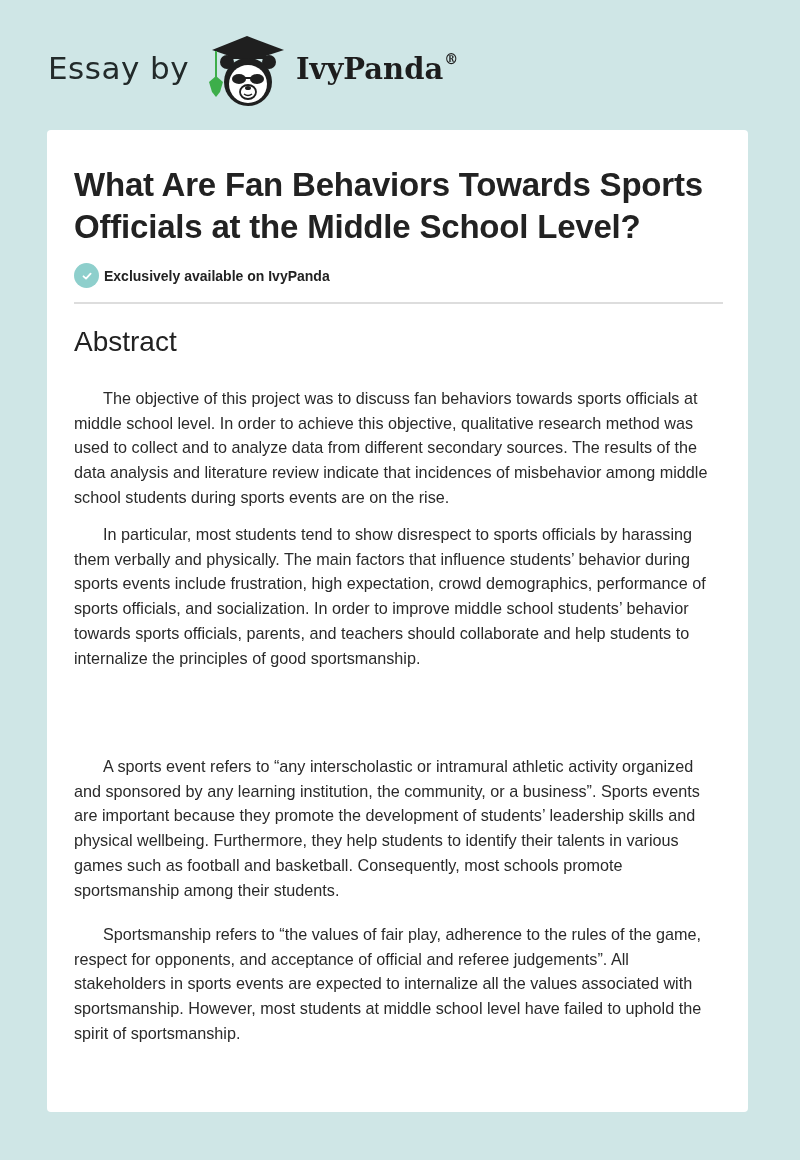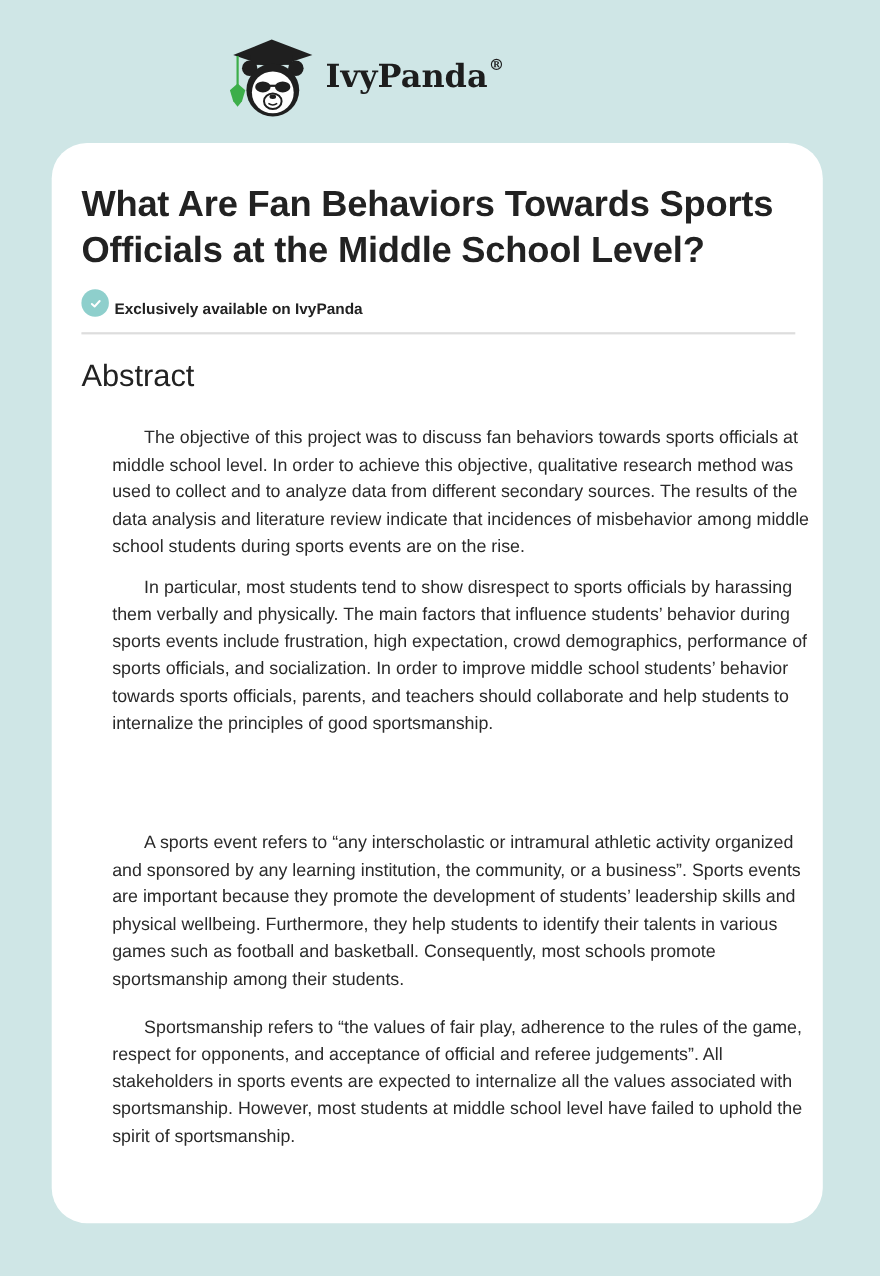--- a/index.html
+++ b/index.html
@@ -44,37 +44,37 @@
       font-size: 14px;
       position: relative;
       top: -4px;
       margin-left: 1px;
     }
     .card {
       position: absolute;
       left: 47px; top: 130px;
       width: 701px; height: 982px;
       background: #ffffff;
-      border-radius: 32px;
+      border-radius: 4px;
     }
     .title {
       position: absolute;
       left: 27px; top: 34px;
       width: 660px;
       font-size: 33px;
       font-weight: bold;
       line-height: 42px;
       color: #222;
       letter-spacing: -0.2px;
     }
     .exclusive {
       position: absolute;
       left: 27px; top: 133px;
       display: flex;
-      align-items: flex-end;
+      align-items: center;
     }
     .check-badge {
       width: 25px; height: 25px;
       border-radius: 50%;
       background: #8ecfcc;
       display: flex;
       align-items: center;
       justify-content: center;
       margin-right: 5px;
     }
@@ -97,27 +97,27 @@
       color: #222;
     }
     .para {
       position: absolute;
       left: 27px;
       width: 650px;
       font-size: 16.2px;
       line-height: 24.7px;
       color: #2a2a2a;
       text-indent: 29px;
-      margin-left: 28px;
     }
   </style>
 </head>
 <body>
 
 <div class="header">
+  <span class="essay-by">Essay by</span>
   <svg class="logo-mark" viewBox="0 0 90 76">
 
     <polygon points="10,16 45,2 82,16 45,28" fill="#1f1f1f"></polygon>
     <rect x="26" y="16" width="38" height="9" fill="#1f1f1f"></rect>
 
     <line x1="14" y1="17" x2="14" y2="46" stroke="#3dae4a" stroke-width="2"></line>
     <path d="M7,48 L14,42 L21,48 L18,58 L14,63 L10,58 Z" fill="#3dae4a"></path>
 
     <circle cx="25" cy="28" r="7" fill="#1f1f1f"></circle>
     <circle cx="67" cy="28" r="7" fill="#1f1f1f"></circle>

